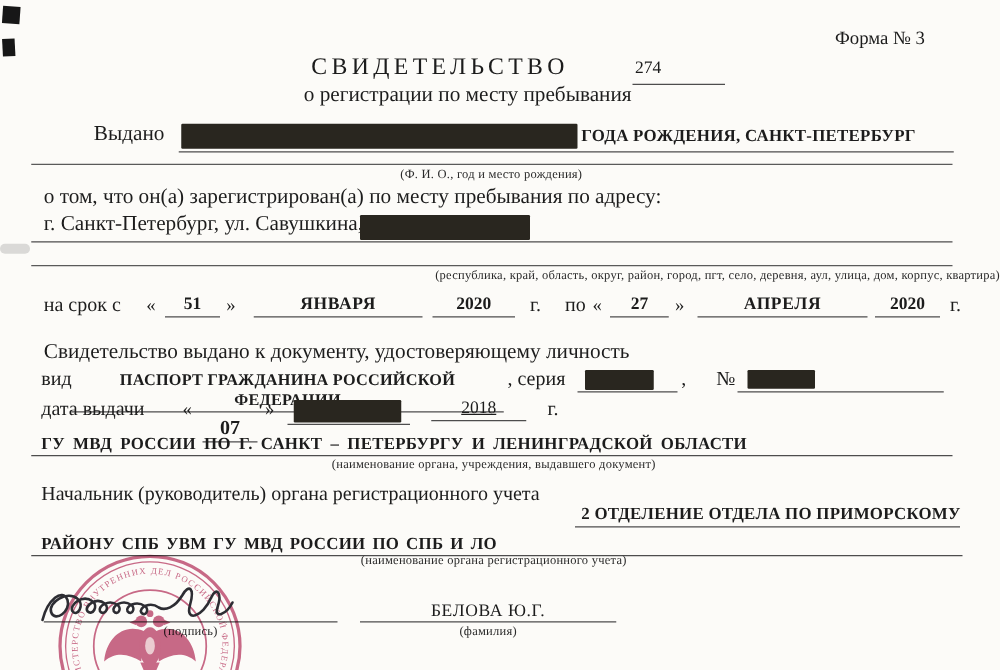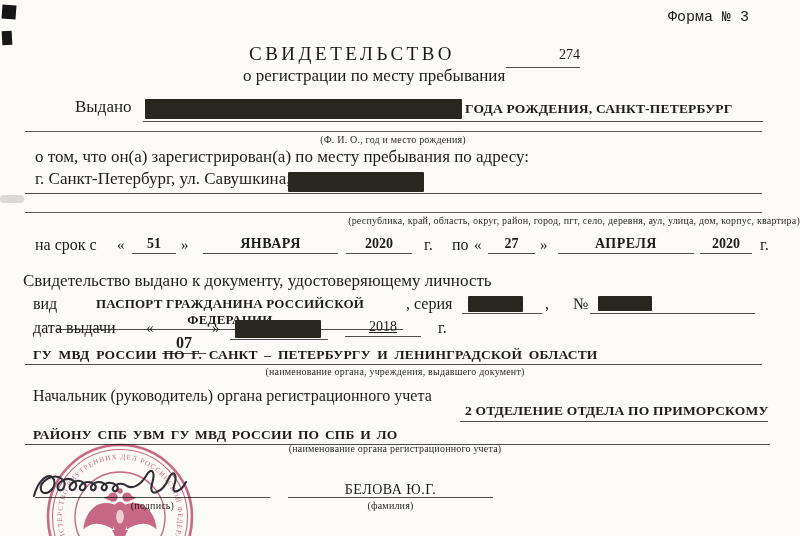--- a/index.html
+++ b/index.html
@@ -27,24 +27,24 @@
 </style>
 </head>
 <body>
 
 <div class="page">
 
   <div class="mark" style="left:2px;top:5px;width:14px;height:14px;transform:rotate(4deg);"></div>
   <div class="mark" style="left:2px;top:31px;width:10px;height:14px;transform:rotate(-3deg);"></div>
   <div class="smudge" style="left:0;top:195px;width:24px;height:8px;"></div>
 
-  <div class="abs" style="left:668px;top:9px;width:120px;font-size:15px;font-family:Liberation Mono, monospace;">Форма № 3</div>
+  <div class="abs" style="left:668px;top:23px;width:120px;font-size:15px;">Форма № 3</div>
 
   <div class="abs" style="left:249px;top:43px;font-size:19px;letter-spacing:3.5px;text-align:center;">СВИДЕТЕЛЬСТВО</div>
-  <div class="abs" style="left:508px;top:47px;width:72px;text-align:right;font-size:14px;">274</div>
+  <div class="abs" style="left:508px;top:47px;width:72px;text-align:left;font-size:14px;">274</div>
   <div class="rule" style="left:506px;top:67px;width:74px;"></div>
   <div class="abs" style="left:243px;top:66px;font-size:17px;">о регистрации по месту пребывания</div>
 
   <div class="abs body-txt" style="left:75px;top:97px;">Выдано</div>
   <div class="redaction" style="left:145px;top:99px;width:317px;height:20px;"></div>
   <div class="abs fill" style="left:465px;top:101px;">ГОДА РОЖДЕНИЯ, САНКТ-ПЕТЕРБУРГ</div>
   <div class="rule" style="left:143px;top:121px;width:620px;"></div>
 
   <div class="rule-thin" style="left:25px;top:131px;width:737px;"></div>
   <div class="abs caption center" style="left:0;top:134px;width:786px;">(Ф. И. О., год и место рождения)</div>
@@ -66,21 +66,21 @@
   <div class="ubox" style="left:346px;top:236px;width:66px;font-size:14px;">2020</div>
   <div class="abs body-txt" style="left:424px;top:236px;font-size:16px;">г.</div>
   <div class="abs body-txt" style="left:452px;top:236px;font-size:16px;">по</div>
   <div class="abs q" style="left:474px;top:237px;">«</div>
   <div class="ubox" style="left:488px;top:236px;width:47px;font-size:14px;">27</div>
   <div class="abs q" style="left:540px;top:237px;">»</div>
   <div class="ubox" style="left:558px;top:236px;width:136px;font-size:14px;letter-spacing:.5px;">АПРЕЛЯ</div>
   <div class="ubox" style="left:700px;top:236px;width:52px;font-size:14px;">2020</div>
   <div class="abs body-txt" style="left:760px;top:236px;font-size:16px;">г.</div>
 
-  <div class="abs body-txt" style="left:23px;top:271px;">Свидетельство выдано к документу, удостоверяющему личность</div>
+  <div class="abs body-txt" style="left:35px;top:271px;">Свидетельство выдано к документу, удостоверяющему личность</div>
 
   <div class="abs" style="left:33px;top:295px;font-size:16px;">вид</div>
   <div class="ubox" style="left:57px;top:296px;width:346px;font-size:13px;letter-spacing:.2px;">ПАСПОРТ ГРАЖДАНИНА РОССИЙСКОЙ ФЕДЕРАЦИИ</div>
   <div class="abs" style="left:406px;top:295px;font-size:16px;">, серия</div>
   <div class="redaction" style="left:468px;top:296px;width:55px;height:16px;"></div>
   <div class="rule" style="left:462px;top:313px;width:80px;"></div>
   <div class="abs" style="left:545px;top:295px;font-size:16px;">,</div>
   <div class="abs" style="left:573px;top:295px;font-size:16px;">№</div>
   <div class="redaction" style="left:598px;top:296px;width:54px;height:15px;"></div>
   <div class="rule" style="left:590px;top:313px;width:165px;"></div>

